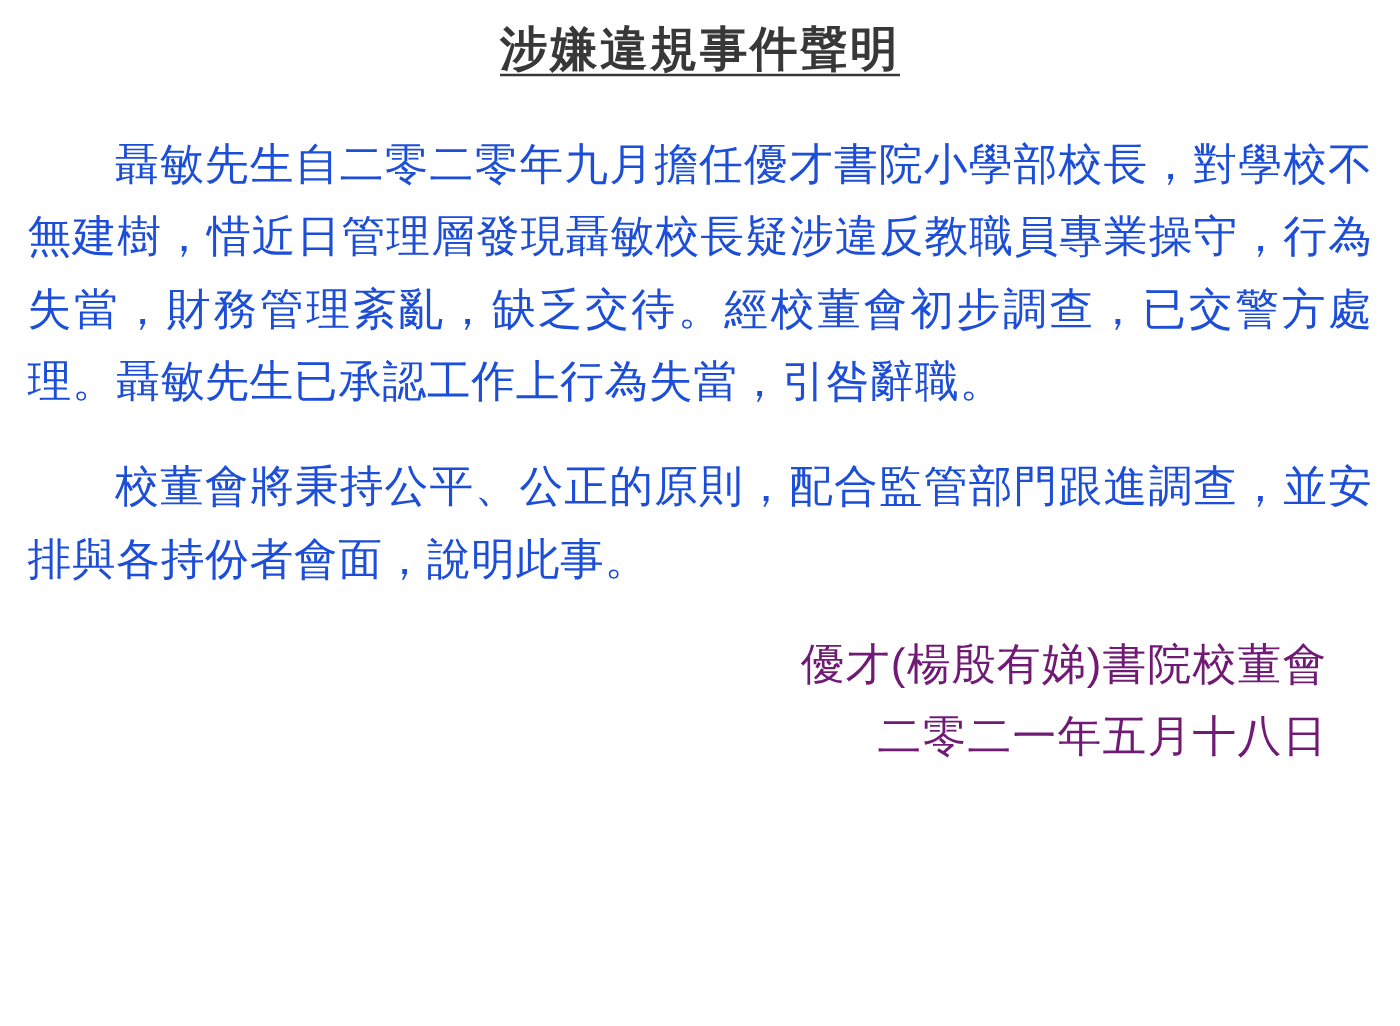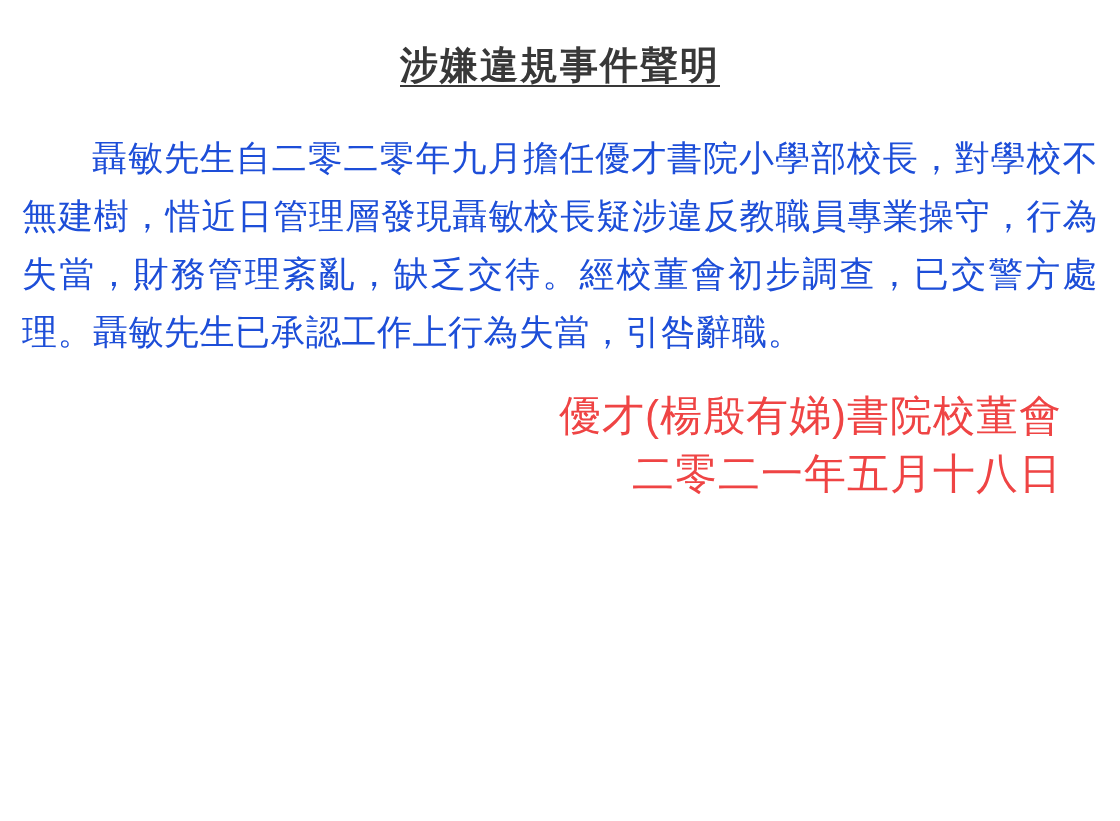--- a/index.html
+++ b/index.html
@@ -10,21 +10,21 @@
   body {
     width: 1120px;
     height: 821px;
     overflow: hidden;
     font-family: "Liberation Sans", sans-serif;
   }
   .page {
     box-sizing: border-box;
     width: 1120px;
     height: 821px;
-    padding: 32px 22px 10px 22px;
+    padding: 6px 22px 10px 22px;
     background: #ffffff;
     color: #3d3d3d;
   }
   .doc-title {
     margin: 8px 0 38px 0;
     text-align: center;
     font-size: 38px;
     font-weight: bold;
     letter-spacing: 2px;
     color: #383838;
@@ -42,35 +42,36 @@
     text-align: justify;
     text-justify: inter-ideograph;
   }
   .doc-footer {
     margin-top: 18px;
     padding-right: 36px;
     text-align: right;
   }
   .signature-line,
   .date-line {
-    font-size: 42px;
+    font-size: 35px;
     line-height: 58px;
     letter-spacing: 1px;
-    color: #ef4444;
+    color: #701a75;
   }
 </style>
 </head>
 <body>
 
 <div class="page">
 
   <h1 class="doc-title">涉嫌違規事件聲明</h1>
 
   <p class="doc-paragraph">聶敏先生自二零二零年九月擔任優才書院小學部校長，對學校不無建樹，惜近日管理層發現聶敏校長疑涉違反教職員專業操守，行為失當，財務管理紊亂，缺乏交待。經校董會初步調查，已交警方處理。聶敏先生已承認工作上行為失當，引咎辭職。</p>
 
 
+  <p class="doc-paragraph">校董會將秉持公平、公正的原則，配合監管部門跟進調查，並安排與各持份者會面，說明此事。</p>
 
   <div class="doc-footer">
     <div class="signature-line">優才(楊殷有娣)書院校董會</div>
     <div class="date-line">二零二一年五月十八日</div>
   </div>
 
 </div>
 
 </body></html>

